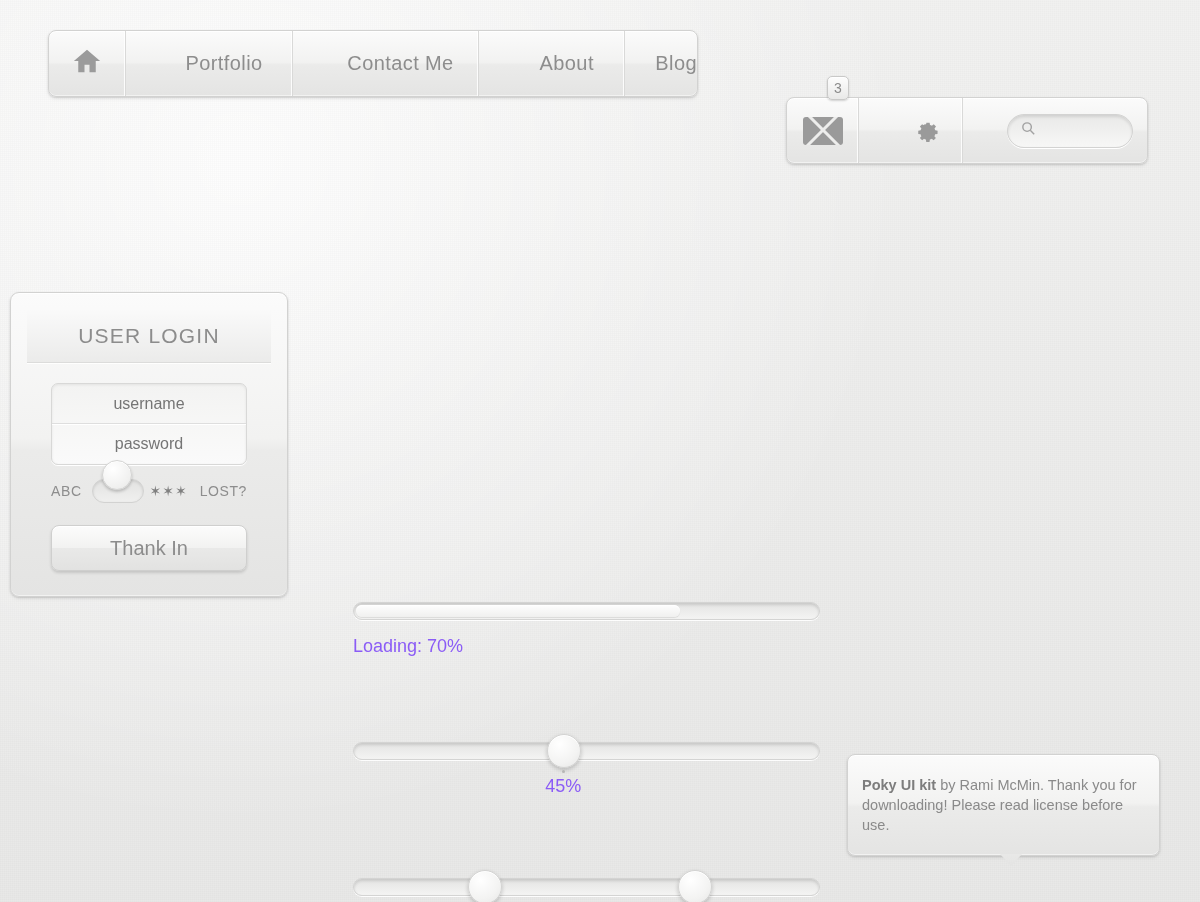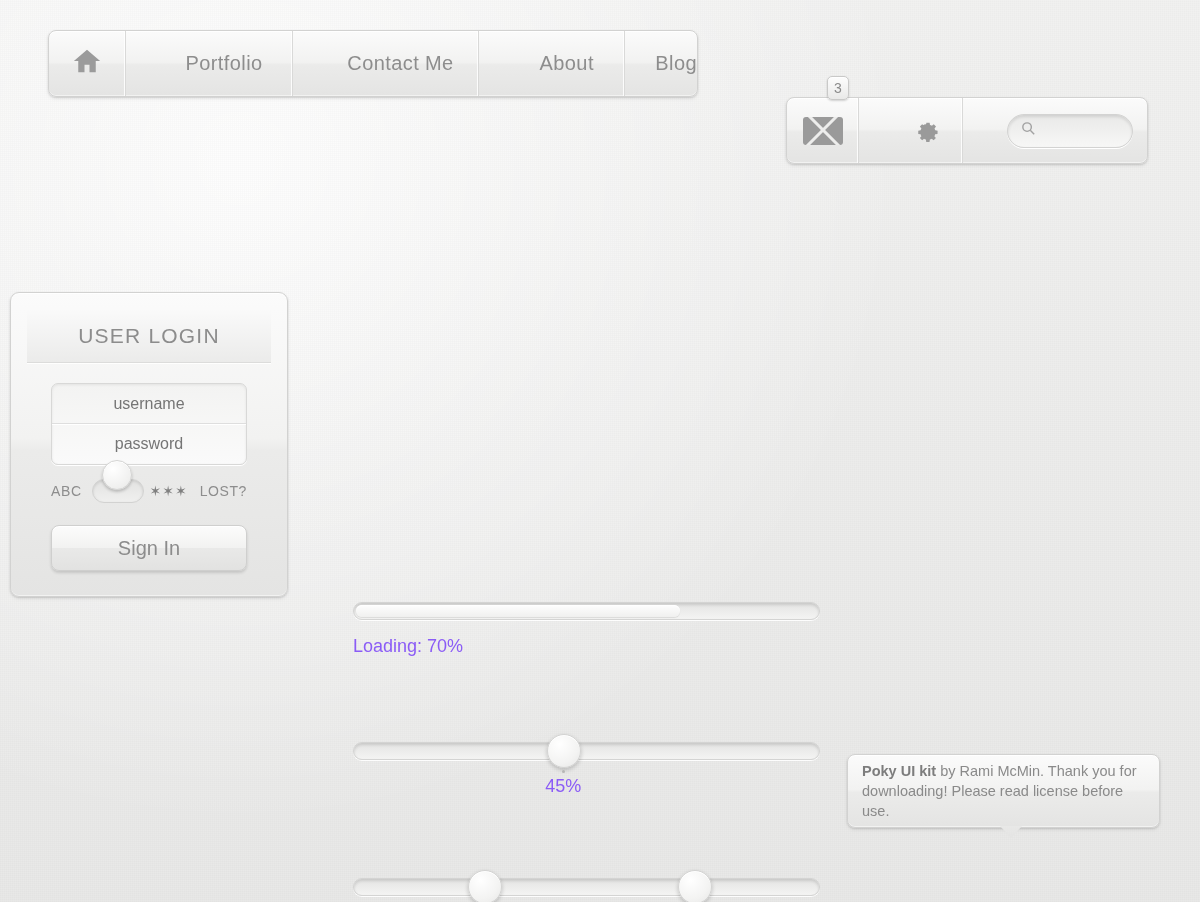--- a/index.html
+++ b/index.html
@@ -133,21 +133,21 @@
     position:absolute;width:34px;height:34px;border-radius:50%;top:50%;transform:translate(-50%,-50%);
     background:radial-gradient(circle at 36% 28%,#ffffff,#f3f3f2 62%,#e6e6e5);
     border:1px solid #d3d3d2;
     box-shadow:0 2px 4px rgba(0,0,0,.2), inset 0 1px 0 #fff;
     cursor:pointer;
   }
   .lbl{font-size:18px;color:#8b5cf6;}
   .dotmark{width:3px;height:3px;border-radius:50%;background:#b6b6b5;}
 
   
-  #tooltip{left:847px;top:146px;width:313px;padding:6px 14px;border-radius:8px;}
+  #tooltip{left:847px;top:146px;width:313px;padding:20px 14px;border-radius:8px;}
   #tooltip .txt{font-size:14.5px;line-height:20px;color:#8a8a8a;}
   #tooltip .txt b{color:#7d7d7d;}
   #tooltip .tail{position:absolute;left:152px;bottom:-11px;width:22px;height:12px;
     background:linear-gradient(180deg,#e8e8e7,#e4e4e3);
     clip-path:polygon(0 0,100% 0,50% 100%);
     filter:drop-shadow(0 1px 1px rgba(0,0,0,.12));}
 </style>
 </head>
 <body>
 
@@ -206,21 +206,21 @@
       <input type="password" placeholder="password" style="">
     </div>
     <div class="loginrow">
       <span>ABC</span>
       <span class="minitoggle">
         <span class="knob"></span>
       </span>
       <span class="stars3">✶✶✶</span>
       <span class="lost">LOST?</span>
     </div>
-    <button class="signin">Sign In</button>
+    <button class="signin">Thank In</button>
   </div>
 </div>
 
 <div class="abs z" style="left:353px;top:163px;width:467px;">
   <div class="track">
     <div class="fill" id="loadFill" style="width: 324.1px;"></div>
   </div>
   <div class="lbl" style="margin-top:16px">Loading: 70%</div>
 </div>
 

